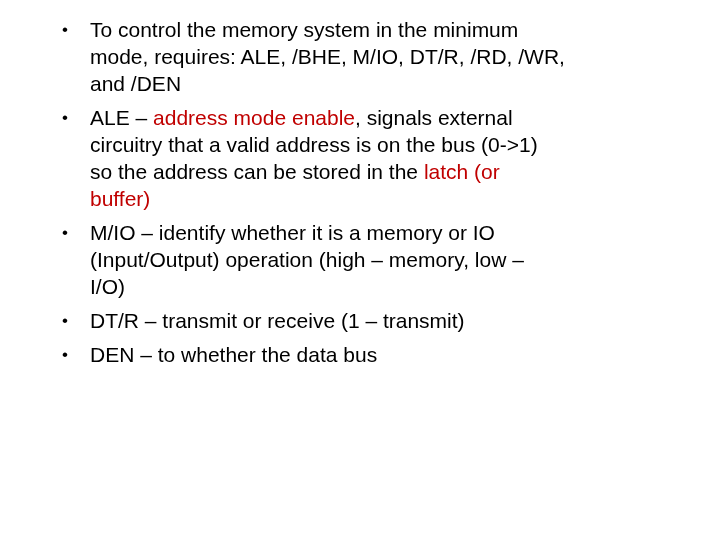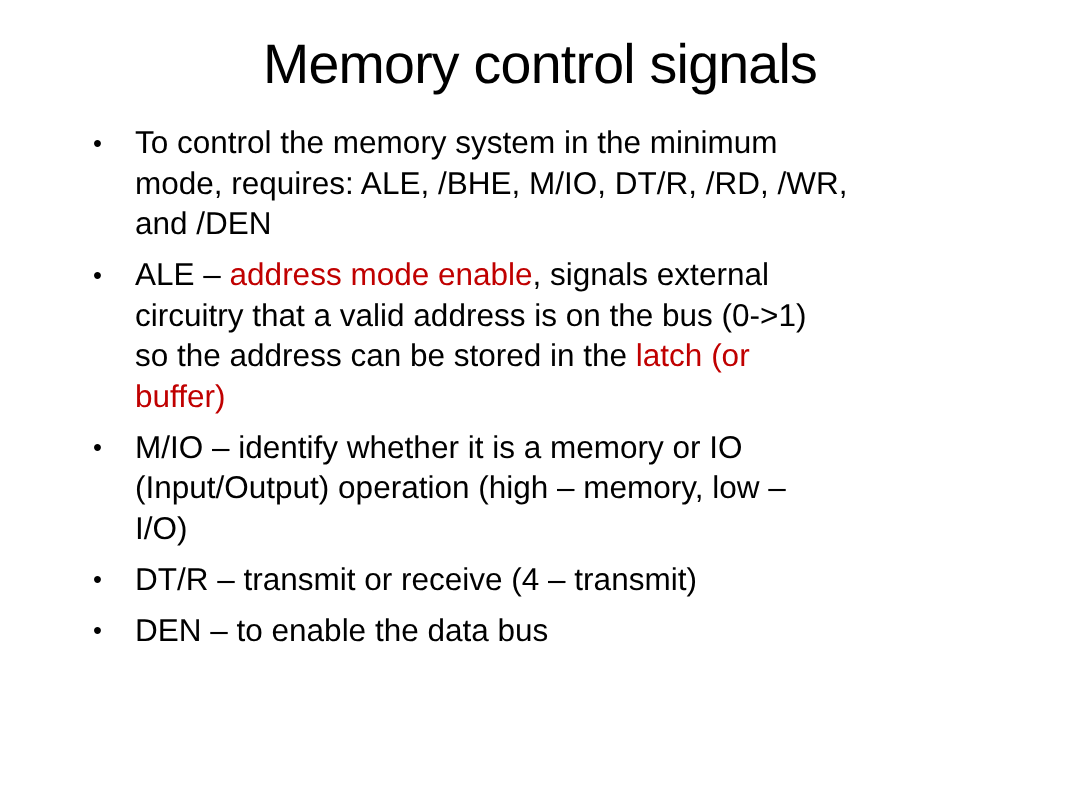--- a/index.html
+++ b/index.html
@@ -53,28 +53,27 @@
     color: var(--accent, #c00000);
   }
   .seg.normal {
     color: var(--text, #000000);
   }
 </style>
 </head>
 <body>
 
 <div class="slide">
-  <h1 class="title">Memory control signals</h1>
   <ul class="bullets">
       <li><span class="marker">•</span><span class="seg normal">To control the memory system in the minimum
 mode, requires: ALE, /BHE, M/IO, DT/R, /RD, /WR,
 and /DEN</span></li>
       <li><span class="marker">•</span><span class="seg normal">ALE – </span><span class="seg red">address mode enable</span><span class="seg normal">, signals external
 circuitry that a valid address is on the bus (0-&gt;1)
 so the address can be stored in the </span><span class="seg red">latch (or
 buffer)</span></li>
       <li><span class="marker">•</span><span class="seg normal">M/IO – identify whether it is a memory or IO
 (Input/Output) operation (high – memory, low –
 I/O)</span></li>
-      <li><span class="marker">•</span><span class="seg normal">DT/R – transmit or receive (4 – transmit)</span></li>
-      <li><span class="marker">•</span><span class="seg normal">DEN – to enable the data bus</span></li>
+      <li><span class="marker">•</span><span class="seg normal">DT/R – transmit or receive (1 – transmit)</span></li>
+      <li><span class="marker">•</span><span class="seg normal">DEN – to whether the data bus</span></li>
     </ul>
 </div>
 
 </body></html>

